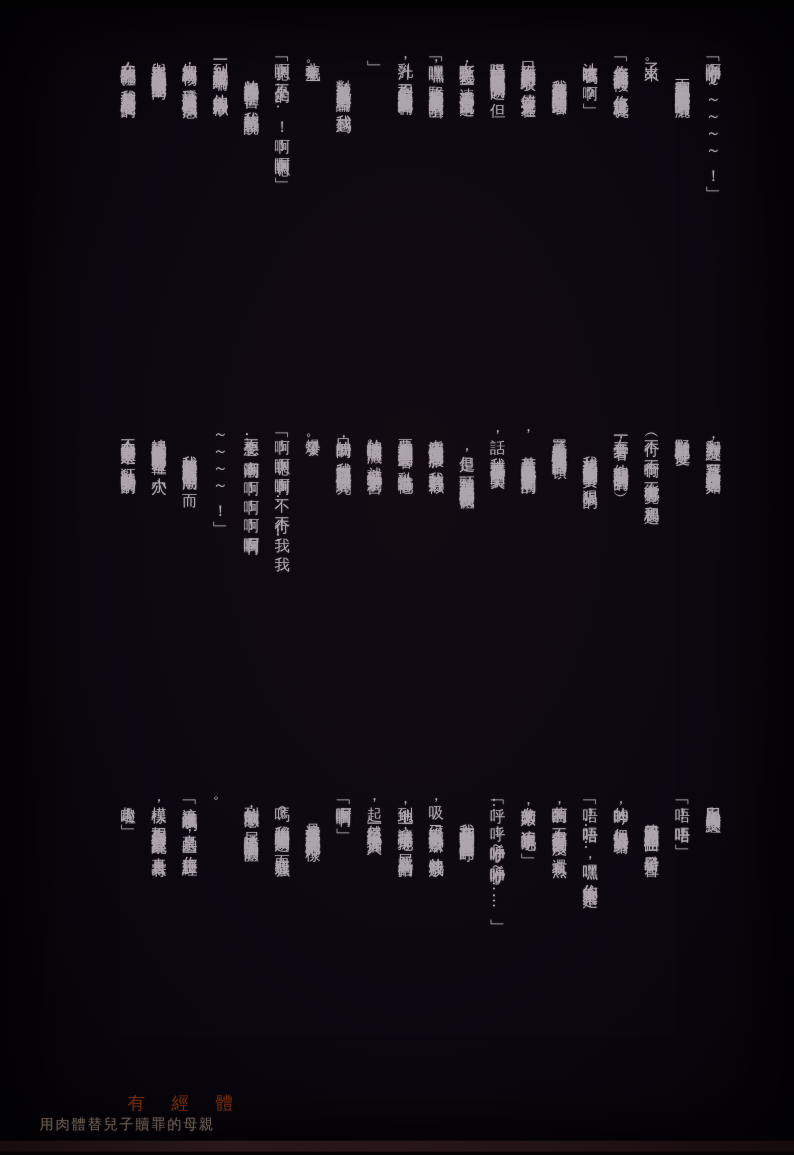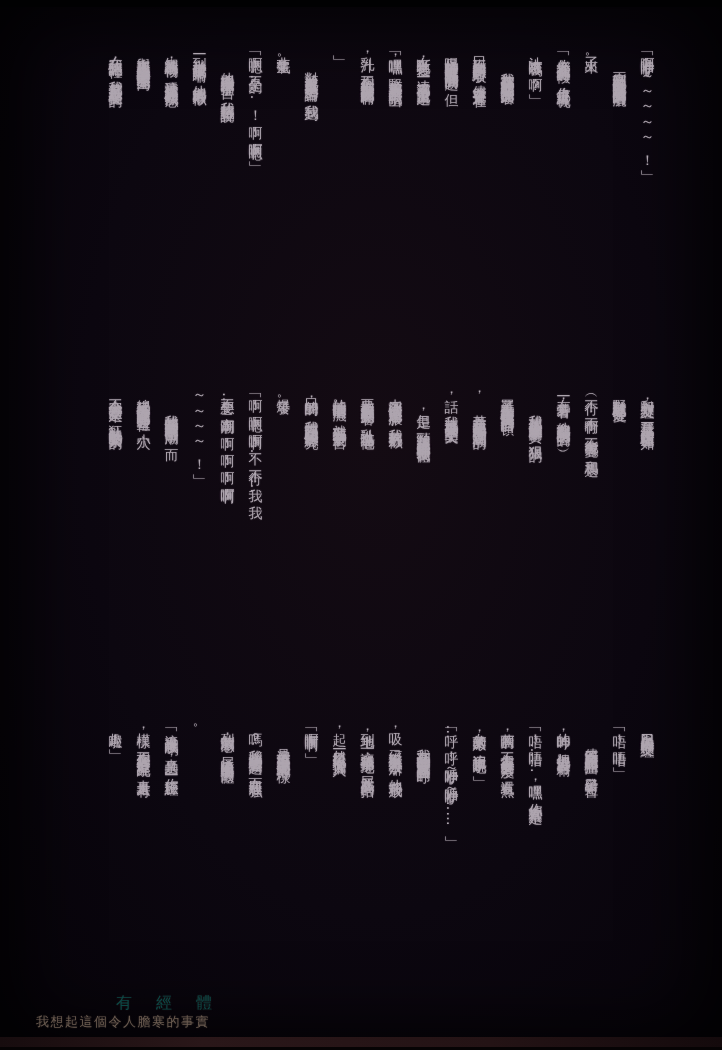--- a/index.html
+++ b/index.html
@@ -32,21 +32,21 @@
     text-shadow:0 0 2px rgba(185,175,190,.35);
   }
   .band p{margin:0;padding:0;line-height:28px;}
   .band p.ind{text-indent:15px;}
   #band-top{top:46px;}
   #band-middle{top:388px;}
   #band-bottom{top:722px;}
 
   .bleed{
     position:absolute;left:116px;top:993px;
-    color:#0f766e;font-size:16px;letter-spacing:24px;
+    color:#c2410c;font-size:16px;letter-spacing:24px;
     opacity:.6;text-shadow:0 0 2px rgba(90,75,65,.5);
     white-space:nowrap;
   }
   .footer{
     position:absolute;left:36px;top:1013px;
     color:var(--footer-color);font-size:13px;letter-spacing:1.5px;
     text-shadow:0 0 2px rgba(110,95,80,.4);
     white-space:nowrap;
   }
 </style>
@@ -120,15 +120,15 @@
       <p>烈的刺激感下，尿道噴出了透明的液體</p>
       <p>。</p>
       <p>「這次是潮吹嗎？真是的，你一臉正經</p>
       <p>模樣，想不到居然這麼淫亂，真是太有</p>
       <p>趣啦！」</p>
     </div>
 
   <div class="bleed">有經體</div>
 
   <div class="edge-bottom-strip"></div>
-  <div class="footer">我想起這個令人膽寒的事實</div>
+  <div class="footer">用肉體替兒子贖罪的母親</div>
   <div class="edge-bottom"></div>
 </div>
 
 </body></html>

